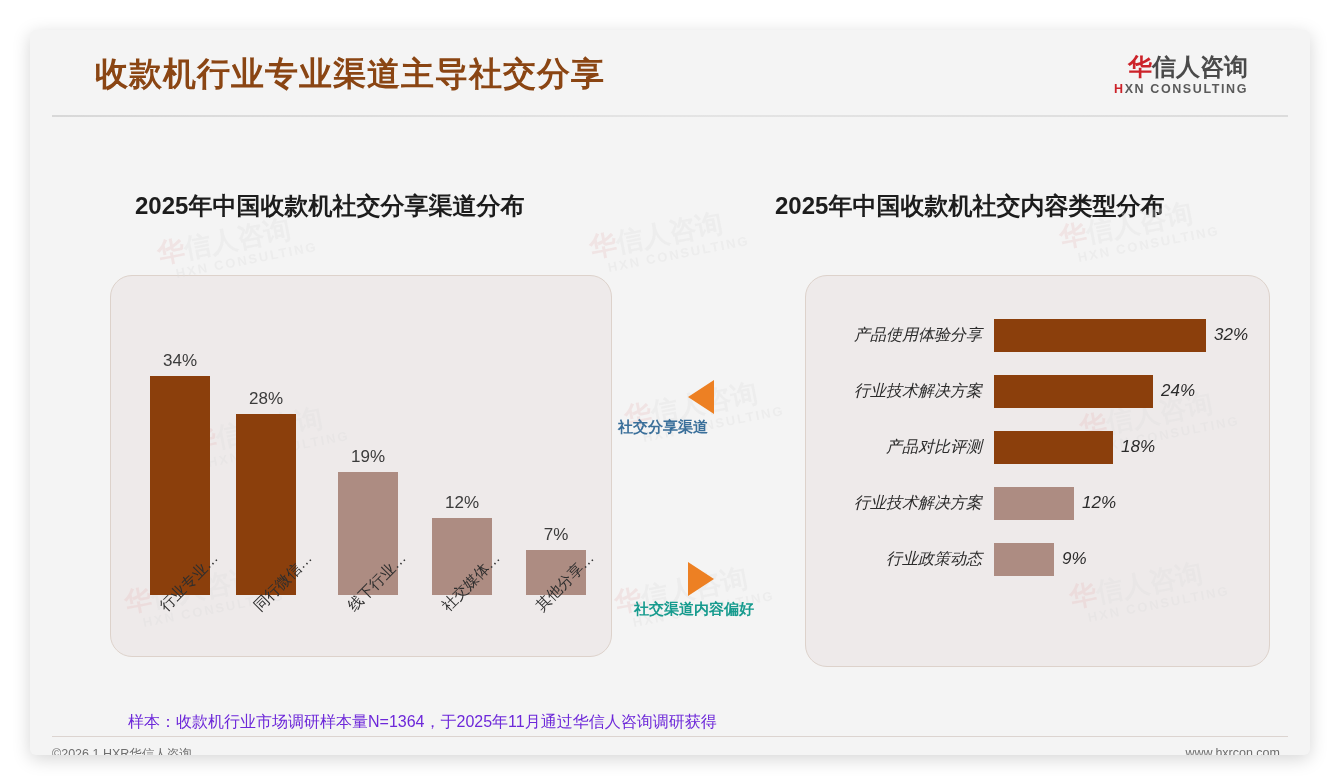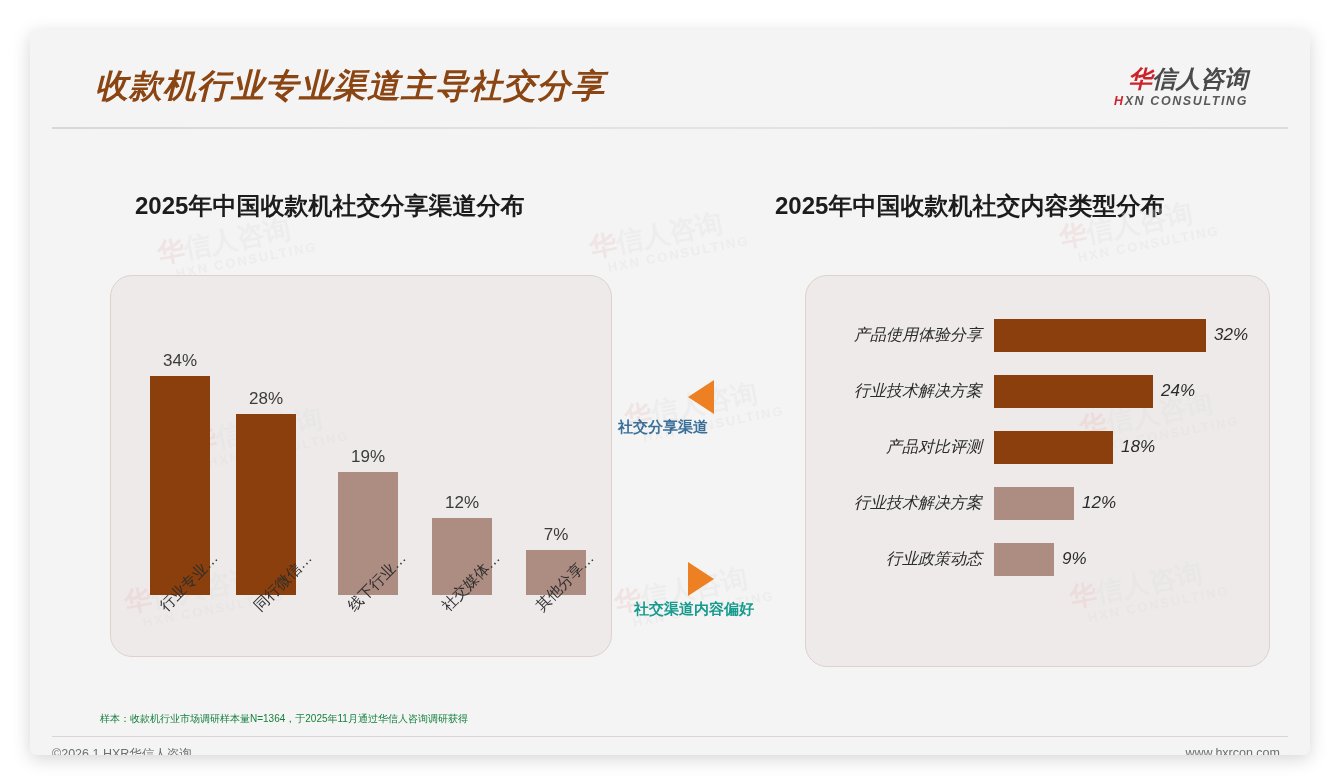--- a/index.html
+++ b/index.html
@@ -15,22 +15,22 @@
     left: 30px; top: 30px;
     width: 1280px; height: 725px;
     background: #f4f4f4;
     border-radius: 6px;
     box-shadow: 0 4px 18px rgba(0,0,0,0.17);
     overflow: hidden;
   }
 
   
   #header {
-    position: absolute; left: 0; top: 12px;
-    width: 100%; height: 86px; font-style: italic;
+    position: absolute; left: 0; top: 0;
+    width: 100%; height: 86px;
   }
   #page-title {
     position: absolute;
     left: 65px; top: 22px;
     font-size: 33px;
     font-weight: bold;
     color: #8a4513;
     letter-spacing: 1px;
     white-space: nowrap;
   }
@@ -186,23 +186,23 @@
     font-size: 13px; font-weight: bold;
     letter-spacing: 2px;
     color: #dcdcdc;
     margin-top: 2px; margin-left: 14px;
     white-space: nowrap;
   }
 
   
   #footnote {
     position: absolute;
-    left: 70px; top: 682px;
-    font-size: 10px;
-    color: #15803d;
+    left: 98px; top: 682px;
+    font-size: 16px;
+    color: #6d28d9;
     white-space: nowrap;
   }
   #footer-rule {
     position: absolute;
     left: 22px; top: 706px;
     width: 1236px; height: 1px;
     background: #dcd4d0;
   }
   #footer-left {
     position: absolute;

